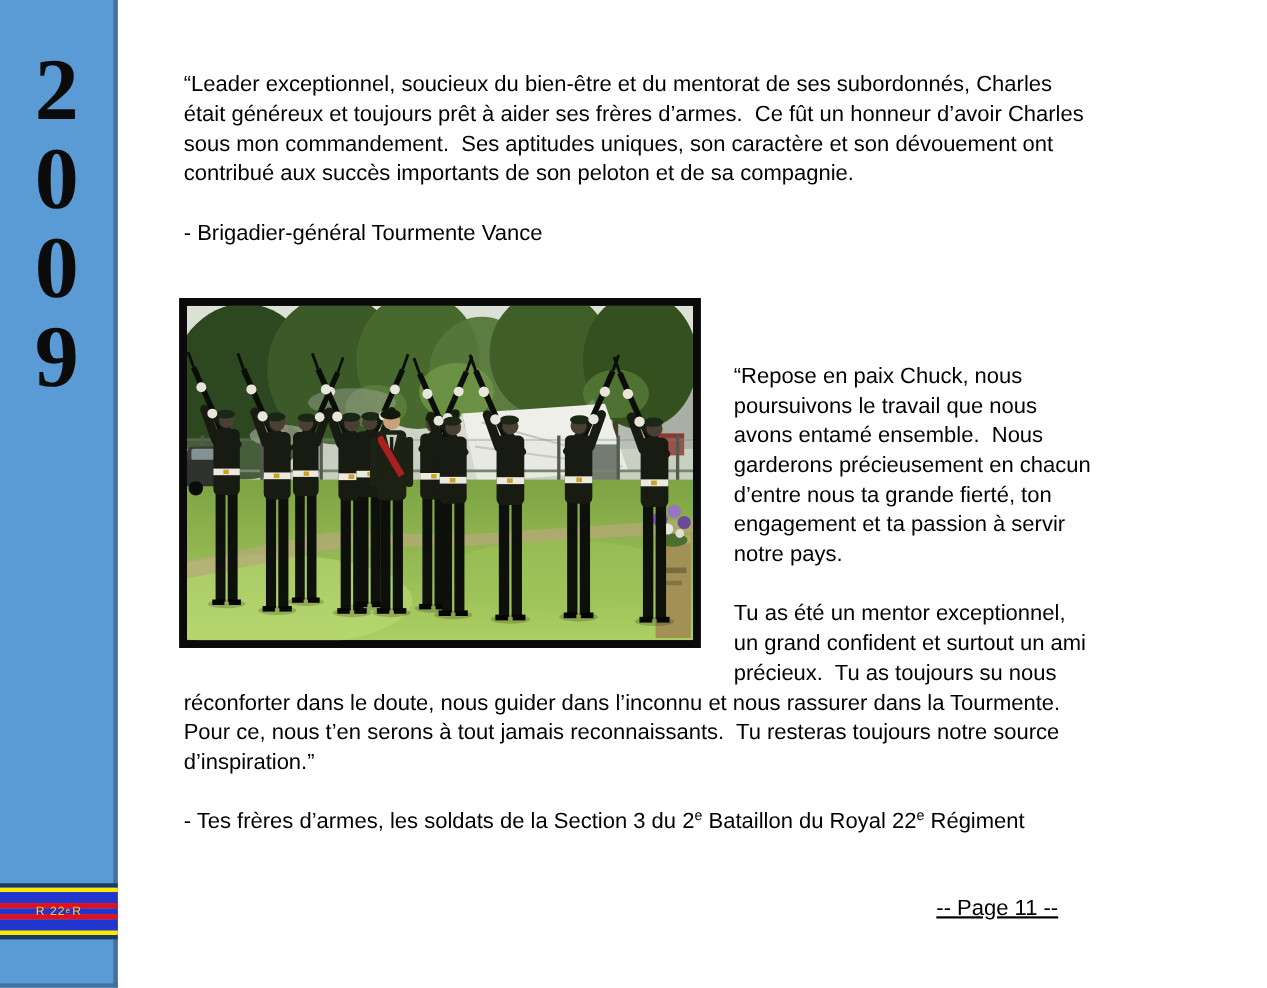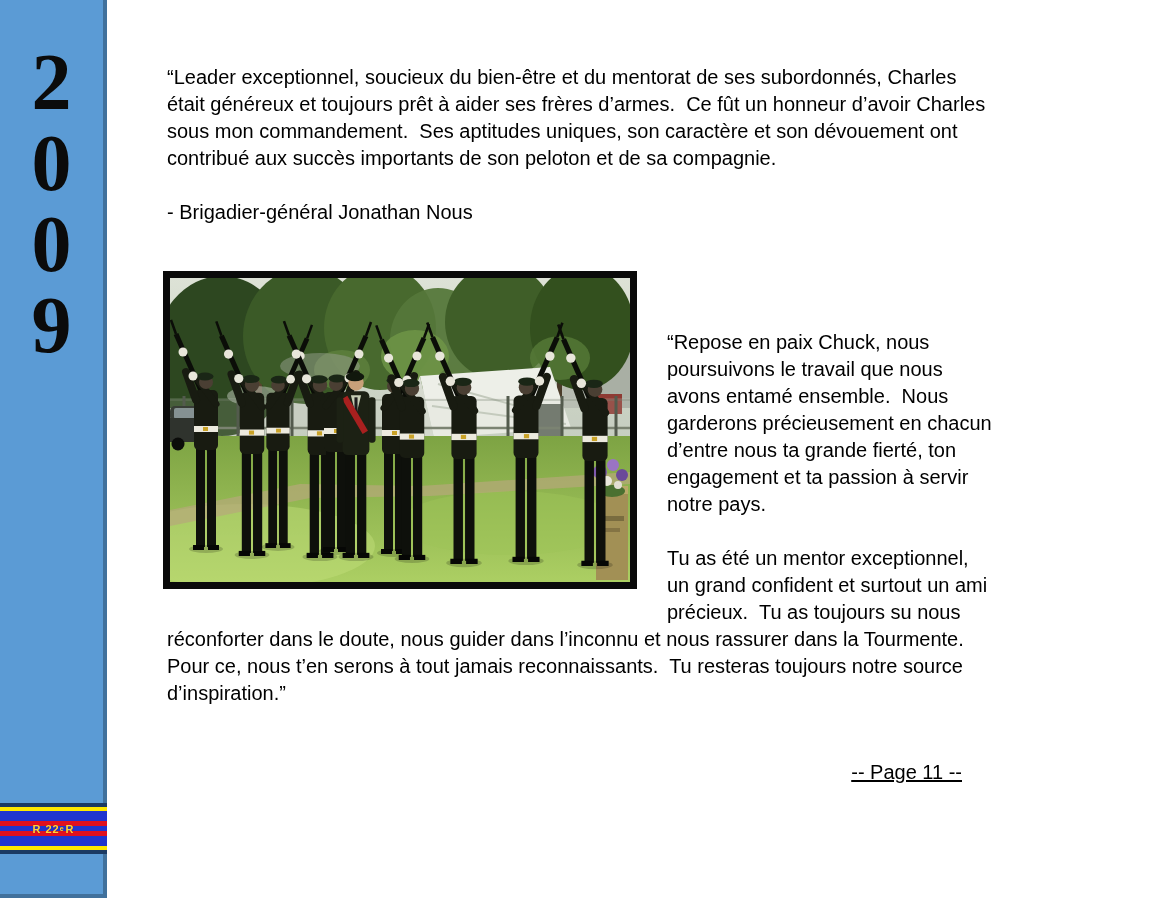--- a/index.html
+++ b/index.html
@@ -33,21 +33,21 @@
   .stripe { width: 100%; }
   .s-navy   { height: 4px;  background: var(--flag-navy, #1B3A63); }
   .s-yellow { height: 4px;  background: var(--flag-yellow, #FFE800); }
   .s-red    { height: 5px;  background: var(--flag-red, #E1101F); }
   .s-blue   { background: var(--flag-blue, #2135CF); }
   .b-thick  { height: 10px; }
   .b-mid    { height: 5px; }
   .flag-label {
     position: absolute; inset: 0;
     display: flex; align-items: center; justify-content: center;
-    font-size: 11px; font-weight: 700; letter-spacing: 1px;
+    font-size: 11px; font-weight: 400; letter-spacing: 1px;
     color: var(--flag-gold, #FFD23B);
     text-shadow: 0 0 1px rgba(150, 20, 0, 0.9);
   }
   .flag-label sup { font-size: 7px; line-height: 1; margin-right: 1px; }
 
   
   .content {
     position: absolute; left: 107px; top: 0; width: 937px; height: 898px;
     padding: 64px 52px 0 60px;
     font-size: 20px; line-height: 27px;
@@ -93,21 +93,21 @@
       <div class="flag-label">
           <span>R 22</span>
           <sup>e</sup>
           <span> R</span>
         </div>
     </div>
   </aside>
 
   <main class="content">
     <p class="para">“Leader exceptionnel, soucieux du bien-être et du mentorat de ses subordonnés, Charles était généreux et toujours prêt à aider ses frères d’armes.&nbsp; Ce fût un honneur d’avoir Charles sous mon commandement.&nbsp; Ses aptitudes uniques, son caractère et son dévouement ont contribué aux succès importants de son peloton et de sa compagnie.</p>
-    <p class="para attribution">- Brigadier-général Jonathan Nous</p>
+    <p class="para attribution">- Brigadier-général Tourmente Vance</p>
 
     <figure class="photo">
       <svg viewBox="0 0 460 304" xmlns="http://www.w3.org/2000/svg">
         <defs>
           <linearGradient id="sky" x1="0" y1="0" x2="0" y2="1">
             <stop offset="0" stop-color="#dde2d6"></stop>
               <stop offset="1" stop-color="#c2cbbc"></stop>
           </linearGradient>
           <linearGradient id="grass" x1="0" y1="0" x2="0" y2="1">
             <stop offset="0" stop-color="#7da343"></stop>
@@ -233,17 +233,18 @@
           <use href="#rifleman" transform="translate(242,282) scale(1.02)"></use>
           <use href="#rifleman" transform="translate(294,286) scale(1.05)"></use>
           <use href="#rifleman" transform="translate(356,284) scale(-1.04,1.04)"></use>
           <use href="#rifleman" transform="translate(425,288) scale(1.05)"></use>
         </g>
       </svg>
     </figure>
 
     <p class="para q2-first">“Repose en paix Chuck, nous poursuivons le travail que nous avons entamé ensemble.&nbsp; Nous garderons précieusement en chacun d’entre nous ta grande fierté, ton engagement et ta passion à servir notre pays.</p>
     <p class="para">Tu as été un mentor exceptionnel, un grand confident et surtout un ami précieux.&nbsp; Tu as toujours su nous réconforter dans le doute, nous guider dans l’inconnu et nous rassurer dans la Tourmente.&nbsp; Pour ce, nous t’en serons à tout jamais reconnaissants.&nbsp; Tu resteras toujours notre source d’inspiration.”</p>
+    <p class="para attribution2"><span>- Tes frères d’armes, les soldats de la Section 3 du 2</span><sup>e</sup><span> Bataillon du Royal 22</span><sup>e</sup><span> Régiment</span></p>
 
     <div class="page-number">-- Page 11 --</div>
   </main>
 
 </div>
 
 </body></html>

